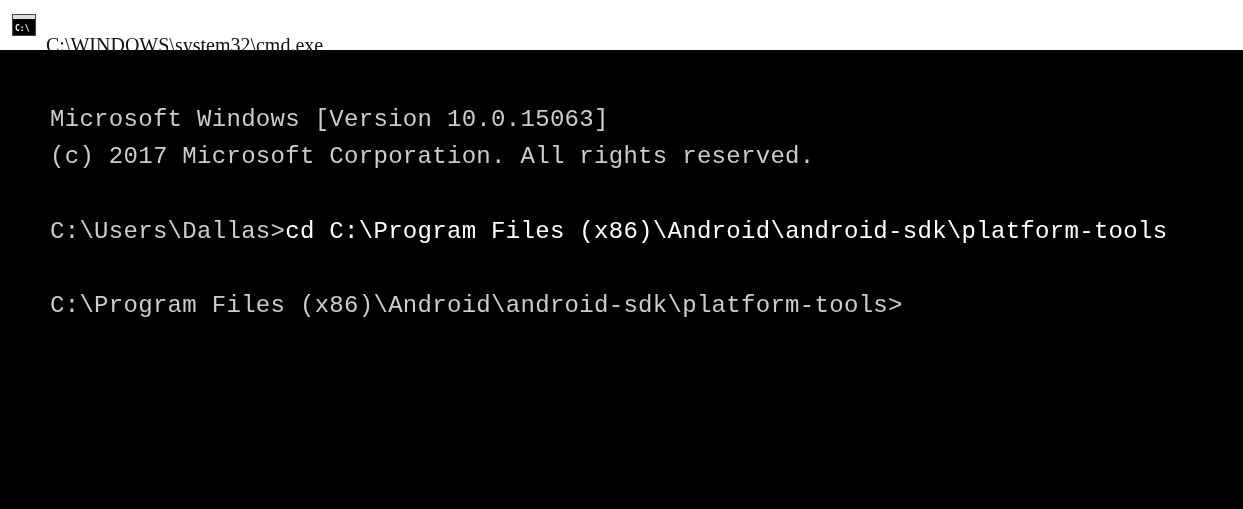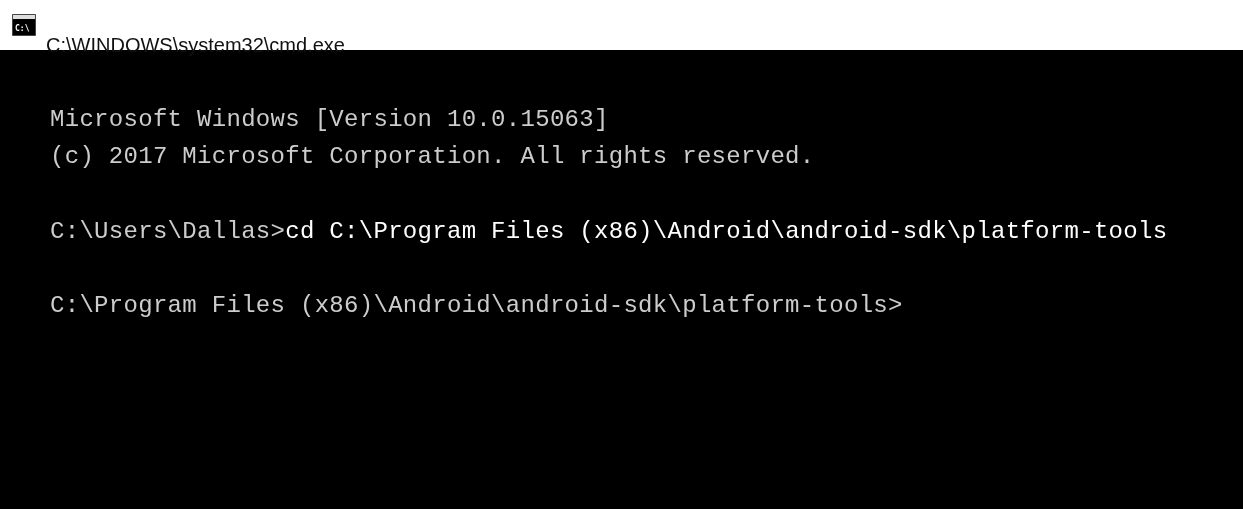--- a/index.html
+++ b/index.html
@@ -26,21 +26,21 @@
       width: 24px;
       height: 22px;
       margin-left: 12px;
       margin-right: 10px;
       display: inline-flex;
       align-items: center;
       justify-content: center;
       flex-shrink: 0;
     }
     .titlebar-title {
-      font-family: Liberation Sans, sans-serif;
+      font-family: Liberation Serif, serif;
       font-size: 20px;
       color: #111;
       margin-top: 40px;
     }
     .terminal {
       width: 100%;
       height: calc(100% - 50px);
       background: #000;
       color: #ccc;
       padding: 14px 10px;

